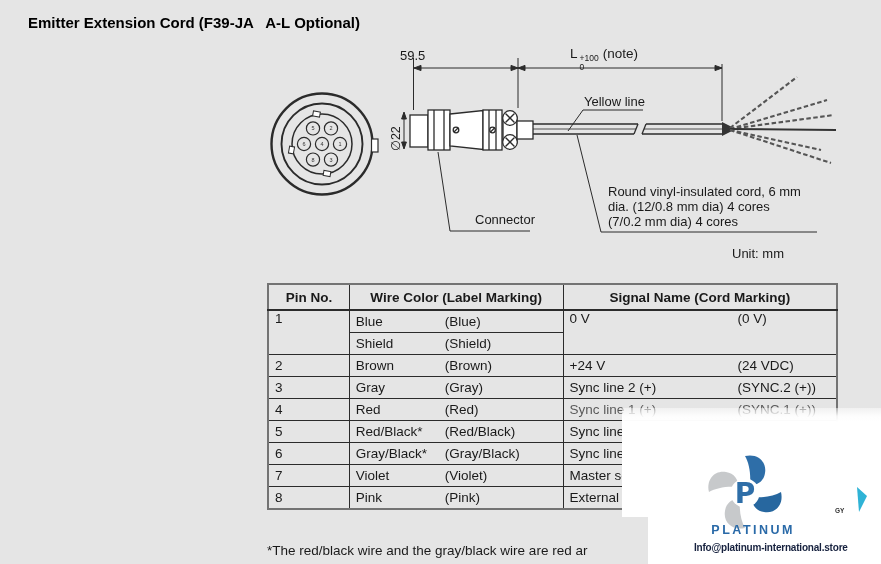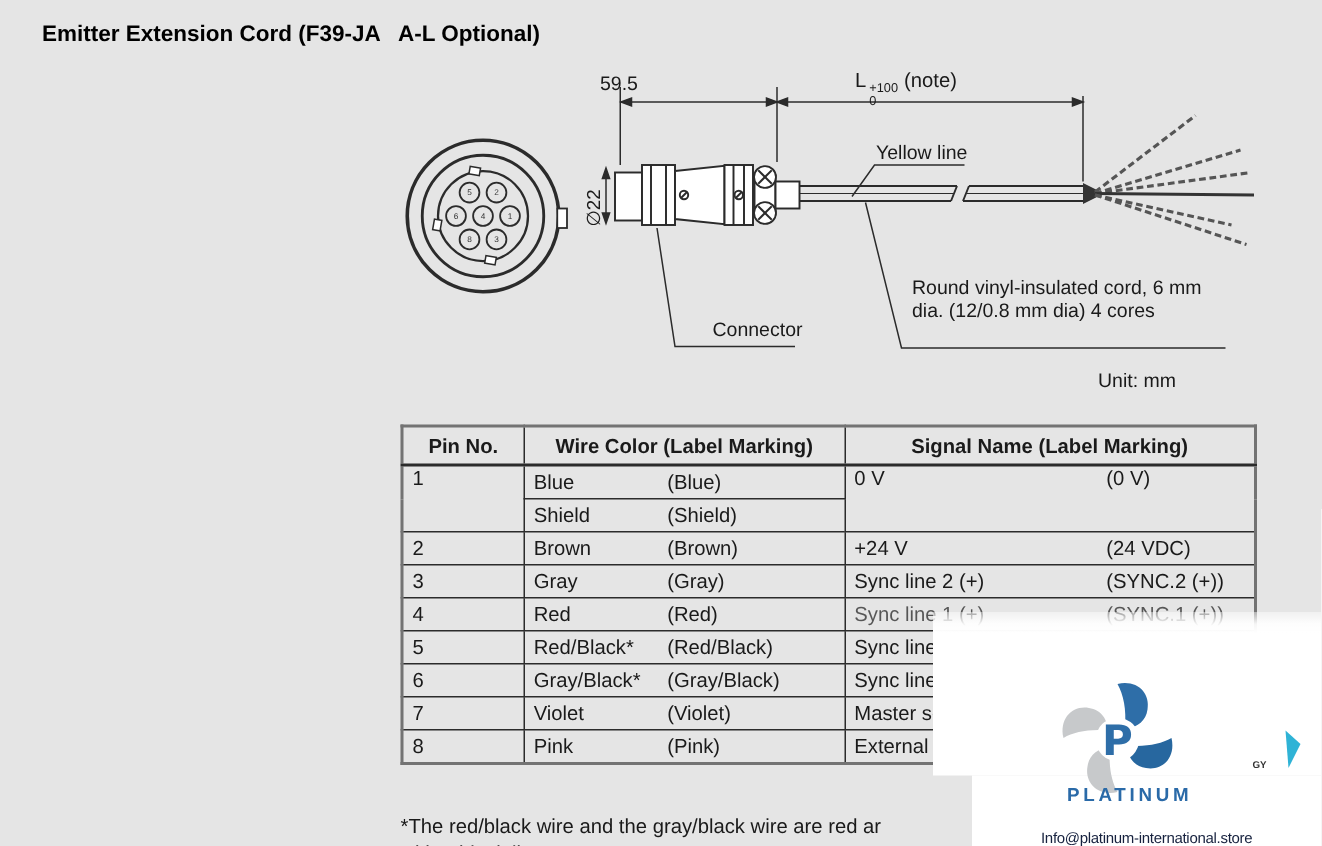--- a/index.html
+++ b/index.html
@@ -33,22 +33,22 @@
   .faded{opacity:.7;}
   
   .footnote{left:267px;top:542px;font-size:13.5px;line-height:18px;}
   
   .wm-box-table{left:622px;top:408px;width:259px;height:109px;
       background:linear-gradient(180deg,rgba(255,255,255,.45) 0,rgba(255,255,255,.93) 8px,#fff 14px);}
   .wm-box-foot{left:648px;top:517px;width:233px;height:47px;background:#fff;}
   .wm-logo{left:705px;top:452px;}
   .wm-brand{left:697px;top:523px;width:98px;text-align:right;font-size:12.5px;font-weight:bold;
       letter-spacing:2.5px;color:#2a6aa8;}
-  .wm-email{left:694px;top:542px;font-size:10px;font-weight:normal;color:#16213e;white-space:nowrap;
-      letter-spacing:-0.2px;margin-top:12px;}
+  .wm-email{left:694px;top:542px;font-size:10px;font-weight:bold;color:#16213e;white-space:nowrap;
+      letter-spacing:-0.2px;}
   .wm-gy{left:835px;top:507px;font-size:6.5px;font-weight:bold;color:#333;}
   .wm-tri{left:850px;top:483px;}
 </style>
 </head>
 <body>
 
 <div class="page">
 
   <div class="abs title">Emitter Extension Cord (F39-JA   A-L Optional)</div>
 
@@ -159,35 +159,36 @@
     <span>L</span><span class="l-stack">
         <span>+100</span>
         <span>0</span>
       </span><span>(note)</span>
   </div>
   <div class="abs label-13 yellow-line-label">Yellow line</div>
   <div class="abs label-13 connector-label">Connector</div>
   <div class="abs label-13 cord-note">
     <div>Round vinyl-insulated cord, 6 mm</div>
     <div>dia. (12/0.8 mm dia) 4 cores</div>
+    <div>(7/0.2 mm dia) 4 cores</div>
   </div>
   <div class="abs label-13 unit-label">Unit: mm</div>
   <div class="abs dia-label">∅22</div>
 
   <table class="pin-table">
     <colgroup>
         <col class="col-pin">
         <col class="col-wire">
         <col class="col-signal">
       </colgroup>
     <tbody>
         <tr>
       <th>Pin No.</th>
       <th>Wire Color (Label Marking)</th>
-      <th>Signal Name (Label Marking)</th>
+      <th>Signal Name (Cord Marking)</th>
     </tr>
     <tr>
       <td class="pin-cell vtop" rowspan="2">1</td>
       <td><span class="wire-name">Blue</span><span>(Blue)</span></td>
       <td class="vtop" rowspan="2"><span class="sig-name">0 V</span><span>(0 V)</span></td>
     </tr>
     <tr>
       <td><span class="wire-name">Shield</span><span>(Shield)</span></td>
     </tr>
     <tr>

